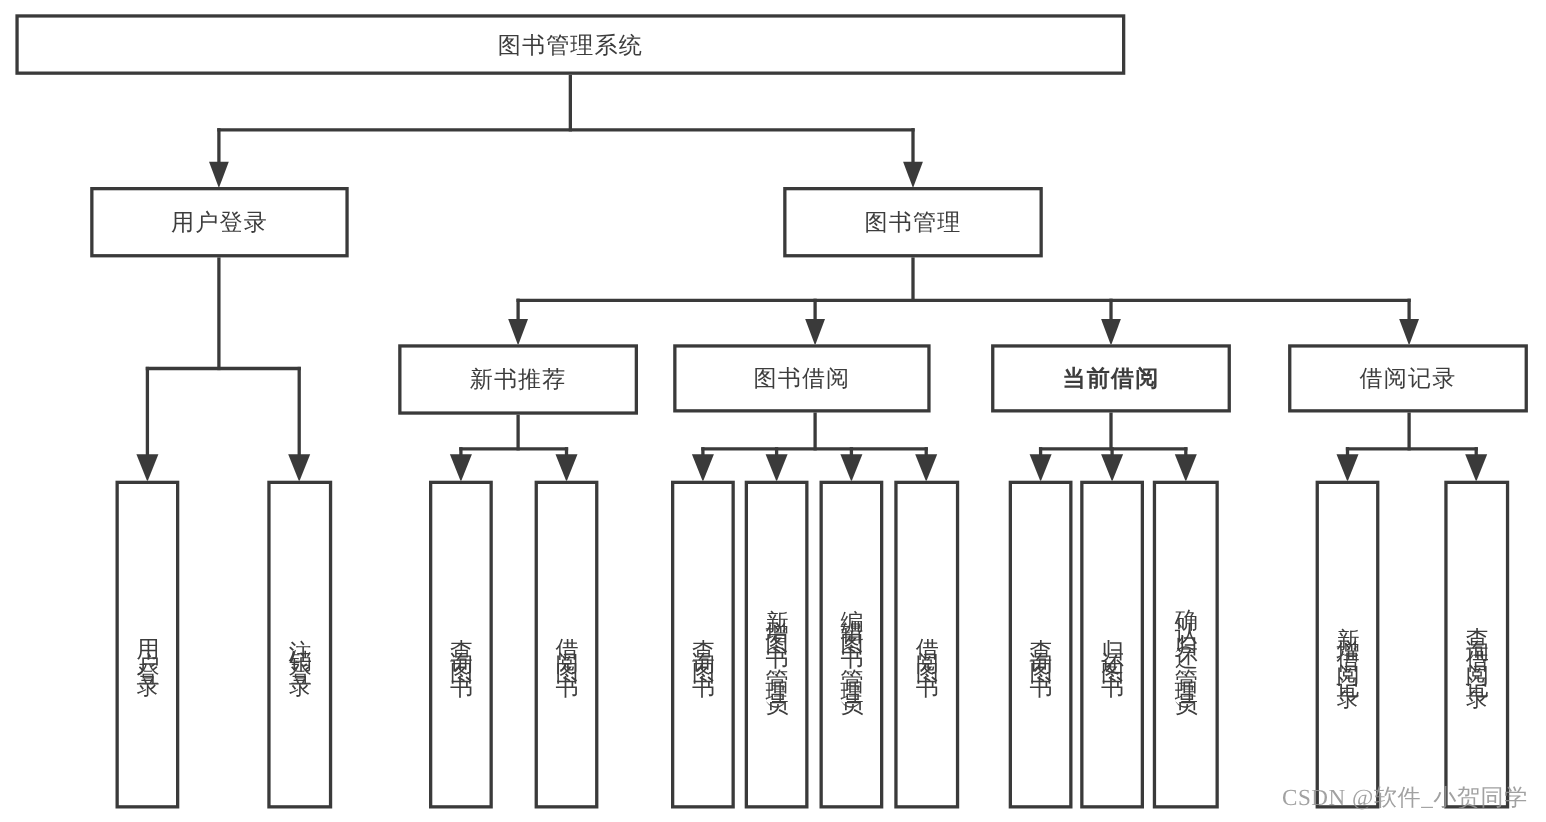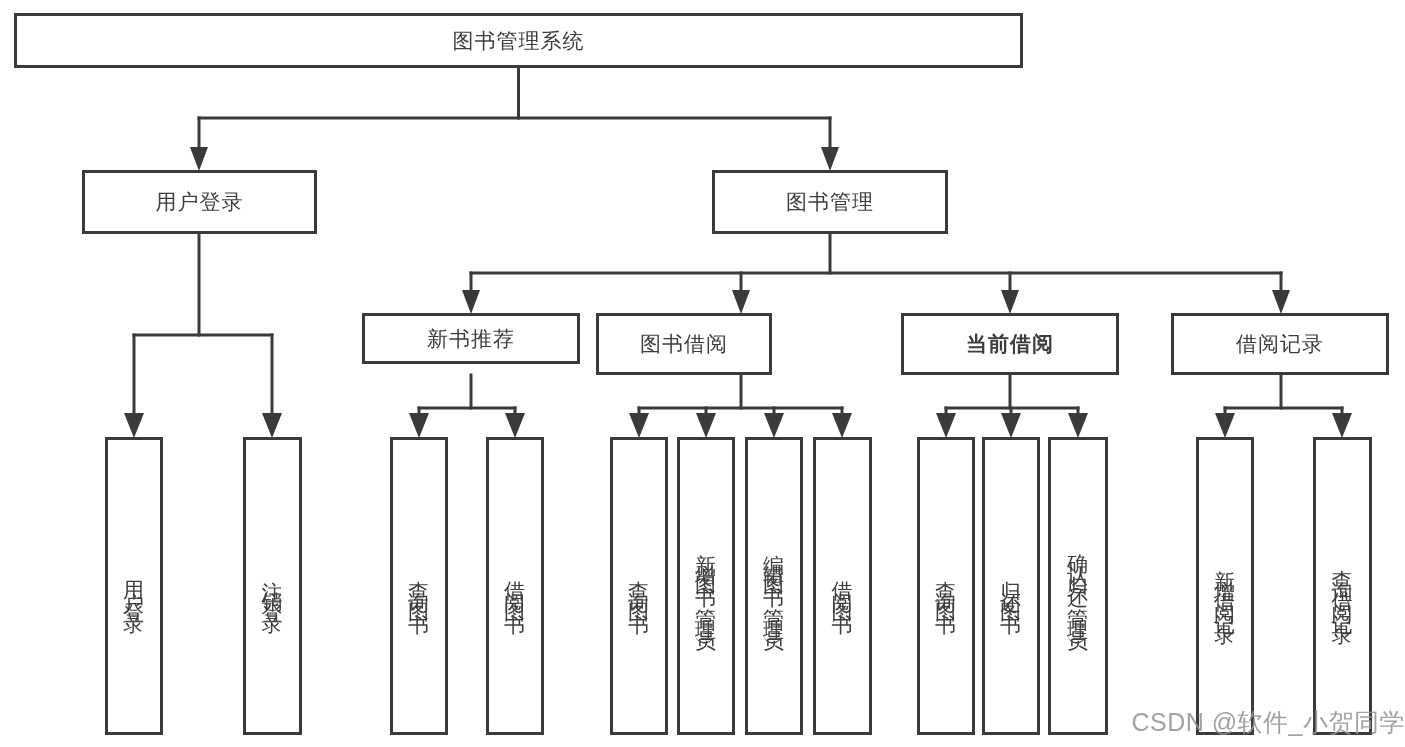--- a/index.html
+++ b/index.html
@@ -27,27 +27,28 @@
     writing-mode:vertical-rl;
     text-orientation:mixed;
     font-size:21px;
     letter-spacing:11px;
     line-height:1;
     color:#3d3d3d;
     white-space:nowrap;
   }
   .watermark{
     position:absolute;
-    right:0;
+    right:16px;
     bottom:8px;
-    font-size:25px;
+    font-size:21px;
     color:rgba(148,148,148,0.88);
     letter-spacing:0.5px;
     z-index:3;
     white-space:nowrap;
+    font-family:Liberation Serif, serif;
   }
   .line{stroke:#3a3a3a;stroke-width:3;fill:none;stroke-linecap:square;}
   .arrowhead{fill:#3a3a3a;stroke:none;}
 </style>
 </head>
 <body>
 
 <div id="canvas">
 
   <svg id="connectors" viewBox="0 0 1405 747" xmlns="http://www.w3.org/2000/svg">
@@ -116,24 +117,24 @@
     <span>图书管理系统</span>
   </div>
 
   <div class="node hnode" style="left:82px;top:170px;width:235px;height:64px;">
     <span>用户登录</span>
   </div>
   <div class="node hnode" style="left:712px;top:170px;width:236px;height:64px;text-align:right;">
     <span>图书管理</span>
   </div>
 
-  <div class="node hnode" style="left:362px;top:313px;width:218px;height:51px;">
+  <div class="node hnode" style="left:362px;top:313px;width:218px;height:64px;">
     <span>新书推荐</span>
   </div>
-  <div class="node hnode" style="left:596px;top:313px;width:176px;height:62px;text-align:right;">
+  <div class="node hnode" style="left:612px;top:313px;width:234px;height:62px;text-align:right;">
     <span>图书借阅</span>
   </div>
   <div class="node hnode" style="left:901px;top:313px;width:218px;height:62px;font-weight:bold;">
     <span>当前借阅</span>
   </div>
   <div class="node hnode" style="left:1171px;top:313px;width:218px;height:62px;">
     <span>借阅记录</span>
   </div>
 
   <div class="node vnode" style="left:105px;top:437px;width:58px;height:298px;">

